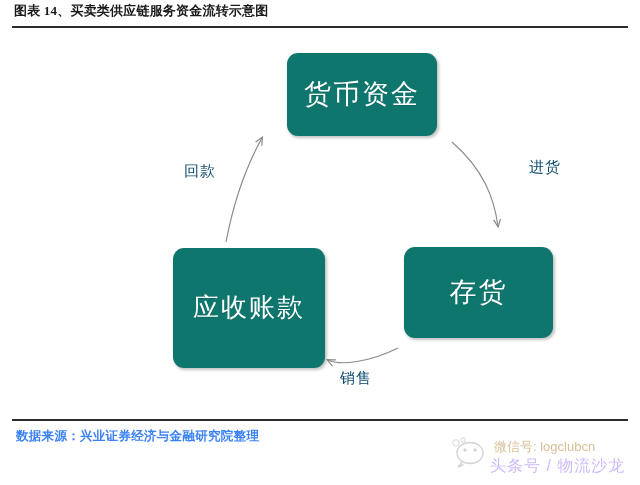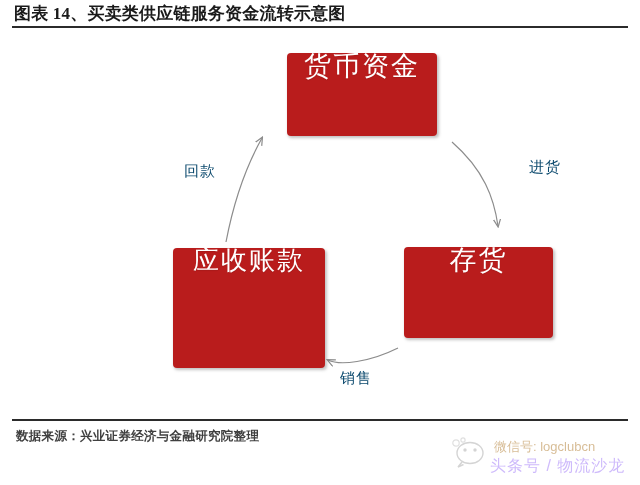--- a/index.html
+++ b/index.html
@@ -28,21 +28,21 @@
     left: 0;
     top: 0;
     width: 640px;
     height: 30px;
   }
   .header-title {
     position: absolute;
     left: 14px;
     top: 2px;
     font-family: "Liberation Serif", "DejaVu Serif", serif;
-    font-size: 17px;
+    font-size: 13px;
     font-weight: bold;
     color: #1a1a1a;
     letter-spacing: 0.2px;
     white-space: nowrap;
   }
   .rule-top {
     position: absolute;
     left: 12px;
     top: 26px;
     width: 616px;
@@ -61,24 +61,25 @@
   .diagram svg.arrows {
     position: absolute;
     left: 0;
     top: 0;
     width: 640px;
     height: 382px;
   }
 
   .node {
     position: absolute;
-    background: #b91c1c;
-    border-radius: 4px;
+    background: #0f766e;
+    border-radius: 11px;
     box-shadow: 1.5px 2px 3px rgba(120,120,120,0.45);
     display: flex;
+    align-items: center;
     justify-content: center;
   }
   .node-label {
     color: #ffffff;
     font-family: "Liberation Serif", "DejaVu Serif", serif;
     font-size: 27px;
     letter-spacing: 2px;
     line-height: 1;
     white-space: nowrap;
     text-shadow: 0 1px 1px rgba(0,0,0,0.10);
@@ -127,21 +128,21 @@
     height: 1.5px;
     background: #2b2b2b;
   }
   .footer-source {
     position: absolute;
     left: 16px;
     top: 428px;
     font-family: "Liberation Serif", "DejaVu Serif", serif;
     font-size: 12.5px;
     font-weight: bold;
-    color: #404040;
+    color: #3b82f6;
     letter-spacing: 0.3px;
     white-space: nowrap;
   }
 
   
   .watermark {
     position: absolute;
     left: 448px;
     top: 432px;
     width: 190px;

